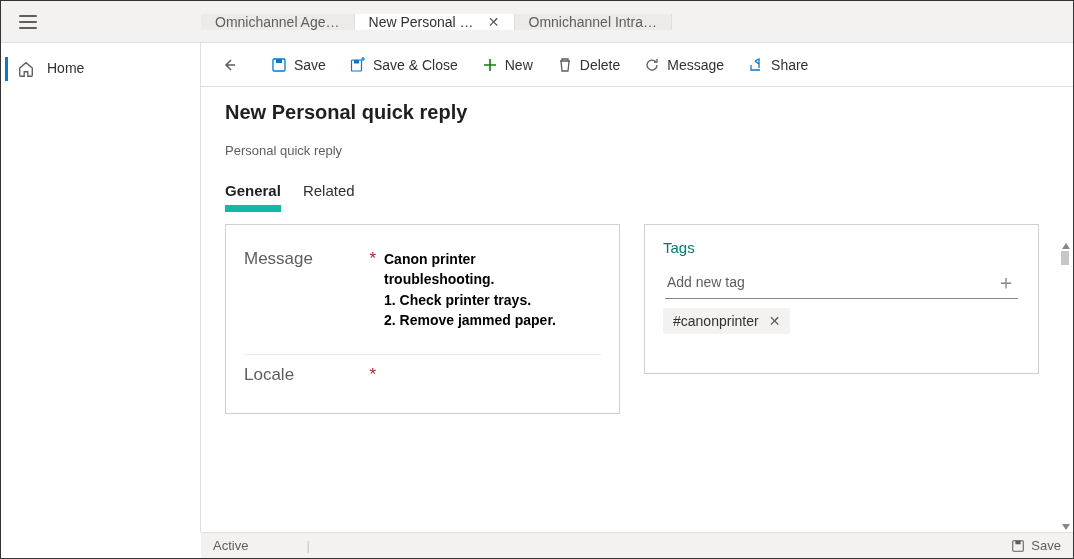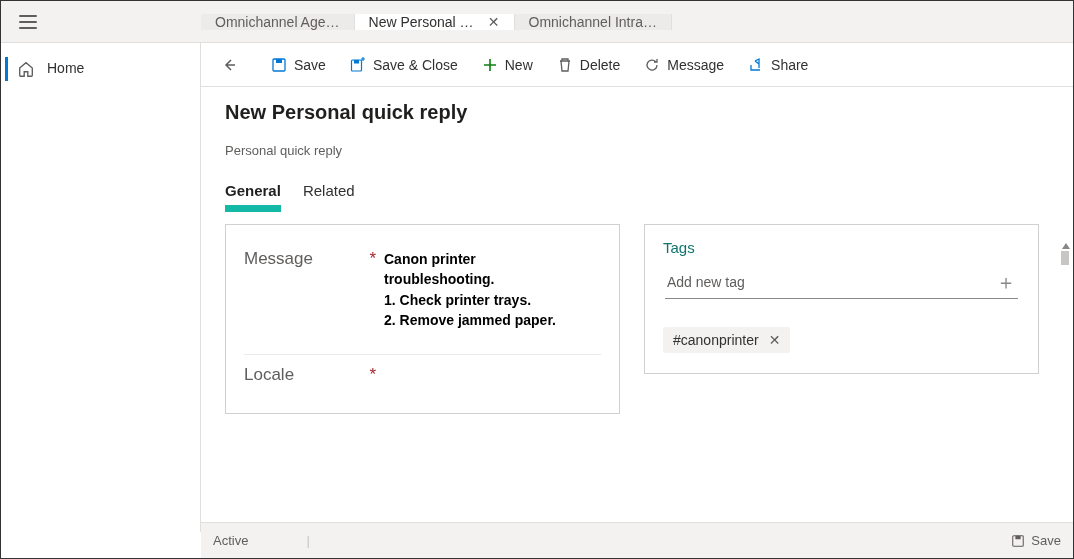--- a/index.html
+++ b/index.html
@@ -107,21 +107,21 @@
     .field-row:last-child { border-bottom: none; }
     .field-label { width: 140px; color: #605e5c; font-size: 17px; display:flex; align-items:flex-start; gap:4px;}
     .req { color: #a4262c; margin-left: auto; margin-right: 8px; }
     .field-value { flex: 1; font-size: 14px; font-weight: 600; color: #201f1e; position: relative; }
     .msg-textarea {
       width: 100%; height: 92px; border: none; resize: none; font: inherit; font-weight: 600;
       padding-right: 16px; line-height: 1.45; overflow-y: scroll;
     }
 
     .panel.right .panel-title { font-size: 15px; color: #0f766e; margin-bottom: 12px; }
-    .addtag-row { display: flex; align-items: center; border-bottom: 1px solid #8a8886; padding: 4px 2px 6px 2px; margin: 0 2px 28px 2px;}
+    .addtag-row { display: flex; align-items: center; border-bottom: 1px solid #8a8886; padding: 4px 2px 6px 2px; margin: 0 2px 9px 2px;}
     .addtag-input { flex: 1; border: none; font: inherit; color: #605e5c; background: transparent; }
     .addtag-input::placeholder { color: #605e5c; }
     .addtag-plus { color: #8a8886; font-size: 20px; line-height: 1; }
 
     .tag-chip {
       display: inline-flex; align-items: center; gap: 10px;
       background: #f3f2f1; padding: 5px 10px; border-radius: 2px;
       color: #323130; font-size: 14px;
     }
     .tag-chip .x { color: #605e5c; cursor: pointer; }
@@ -129,21 +129,21 @@
     
     .right-scroll { position: absolute; right: 2px; top: 88px; bottom: 0; width: 10px; }
     .right-scroll .thumb-top { position: absolute; top: 120px; width: 8px; height: 14px; background: #c8c6c4; }
     .right-scroll .cap-top, .right-scroll .cap-bot { position:absolute; width:0;height:0;border-left:4px solid transparent;border-right:4px solid transparent; left:1px;}
     .right-scroll .cap-top { top: 112px; border-bottom: 6px solid #8a8886; }
     .right-scroll .cap-bot { bottom: 2px; border-top: 6px solid #8a8886; }
 
     
     .footer {
       position: absolute; left: 200px; right: 0; bottom: 0;
-      height: 36px; background: #f3f2f1; border-top: 1px solid #e1dfdd;
+      height: 26px; background: #f3f2f1; border-top: 1px solid #e1dfdd;
       display: flex; align-items: center; padding: 0 12px;
       font-size: 13px; color: #605e5c; gap: 48px;
     }
     .footer .divider { margin: 0 10px; color: #c8c6c4; }
     .footer .spacer { flex: 1; }
     .footer .savebtn { display: flex; align-items: center; gap: 6px; cursor: pointer; color: #605e5c; }
     .footer .savebtn svg { width: 14px; height: 14px; }
 
     
     .msg-textarea::-webkit-scrollbar { width: 14px; }

